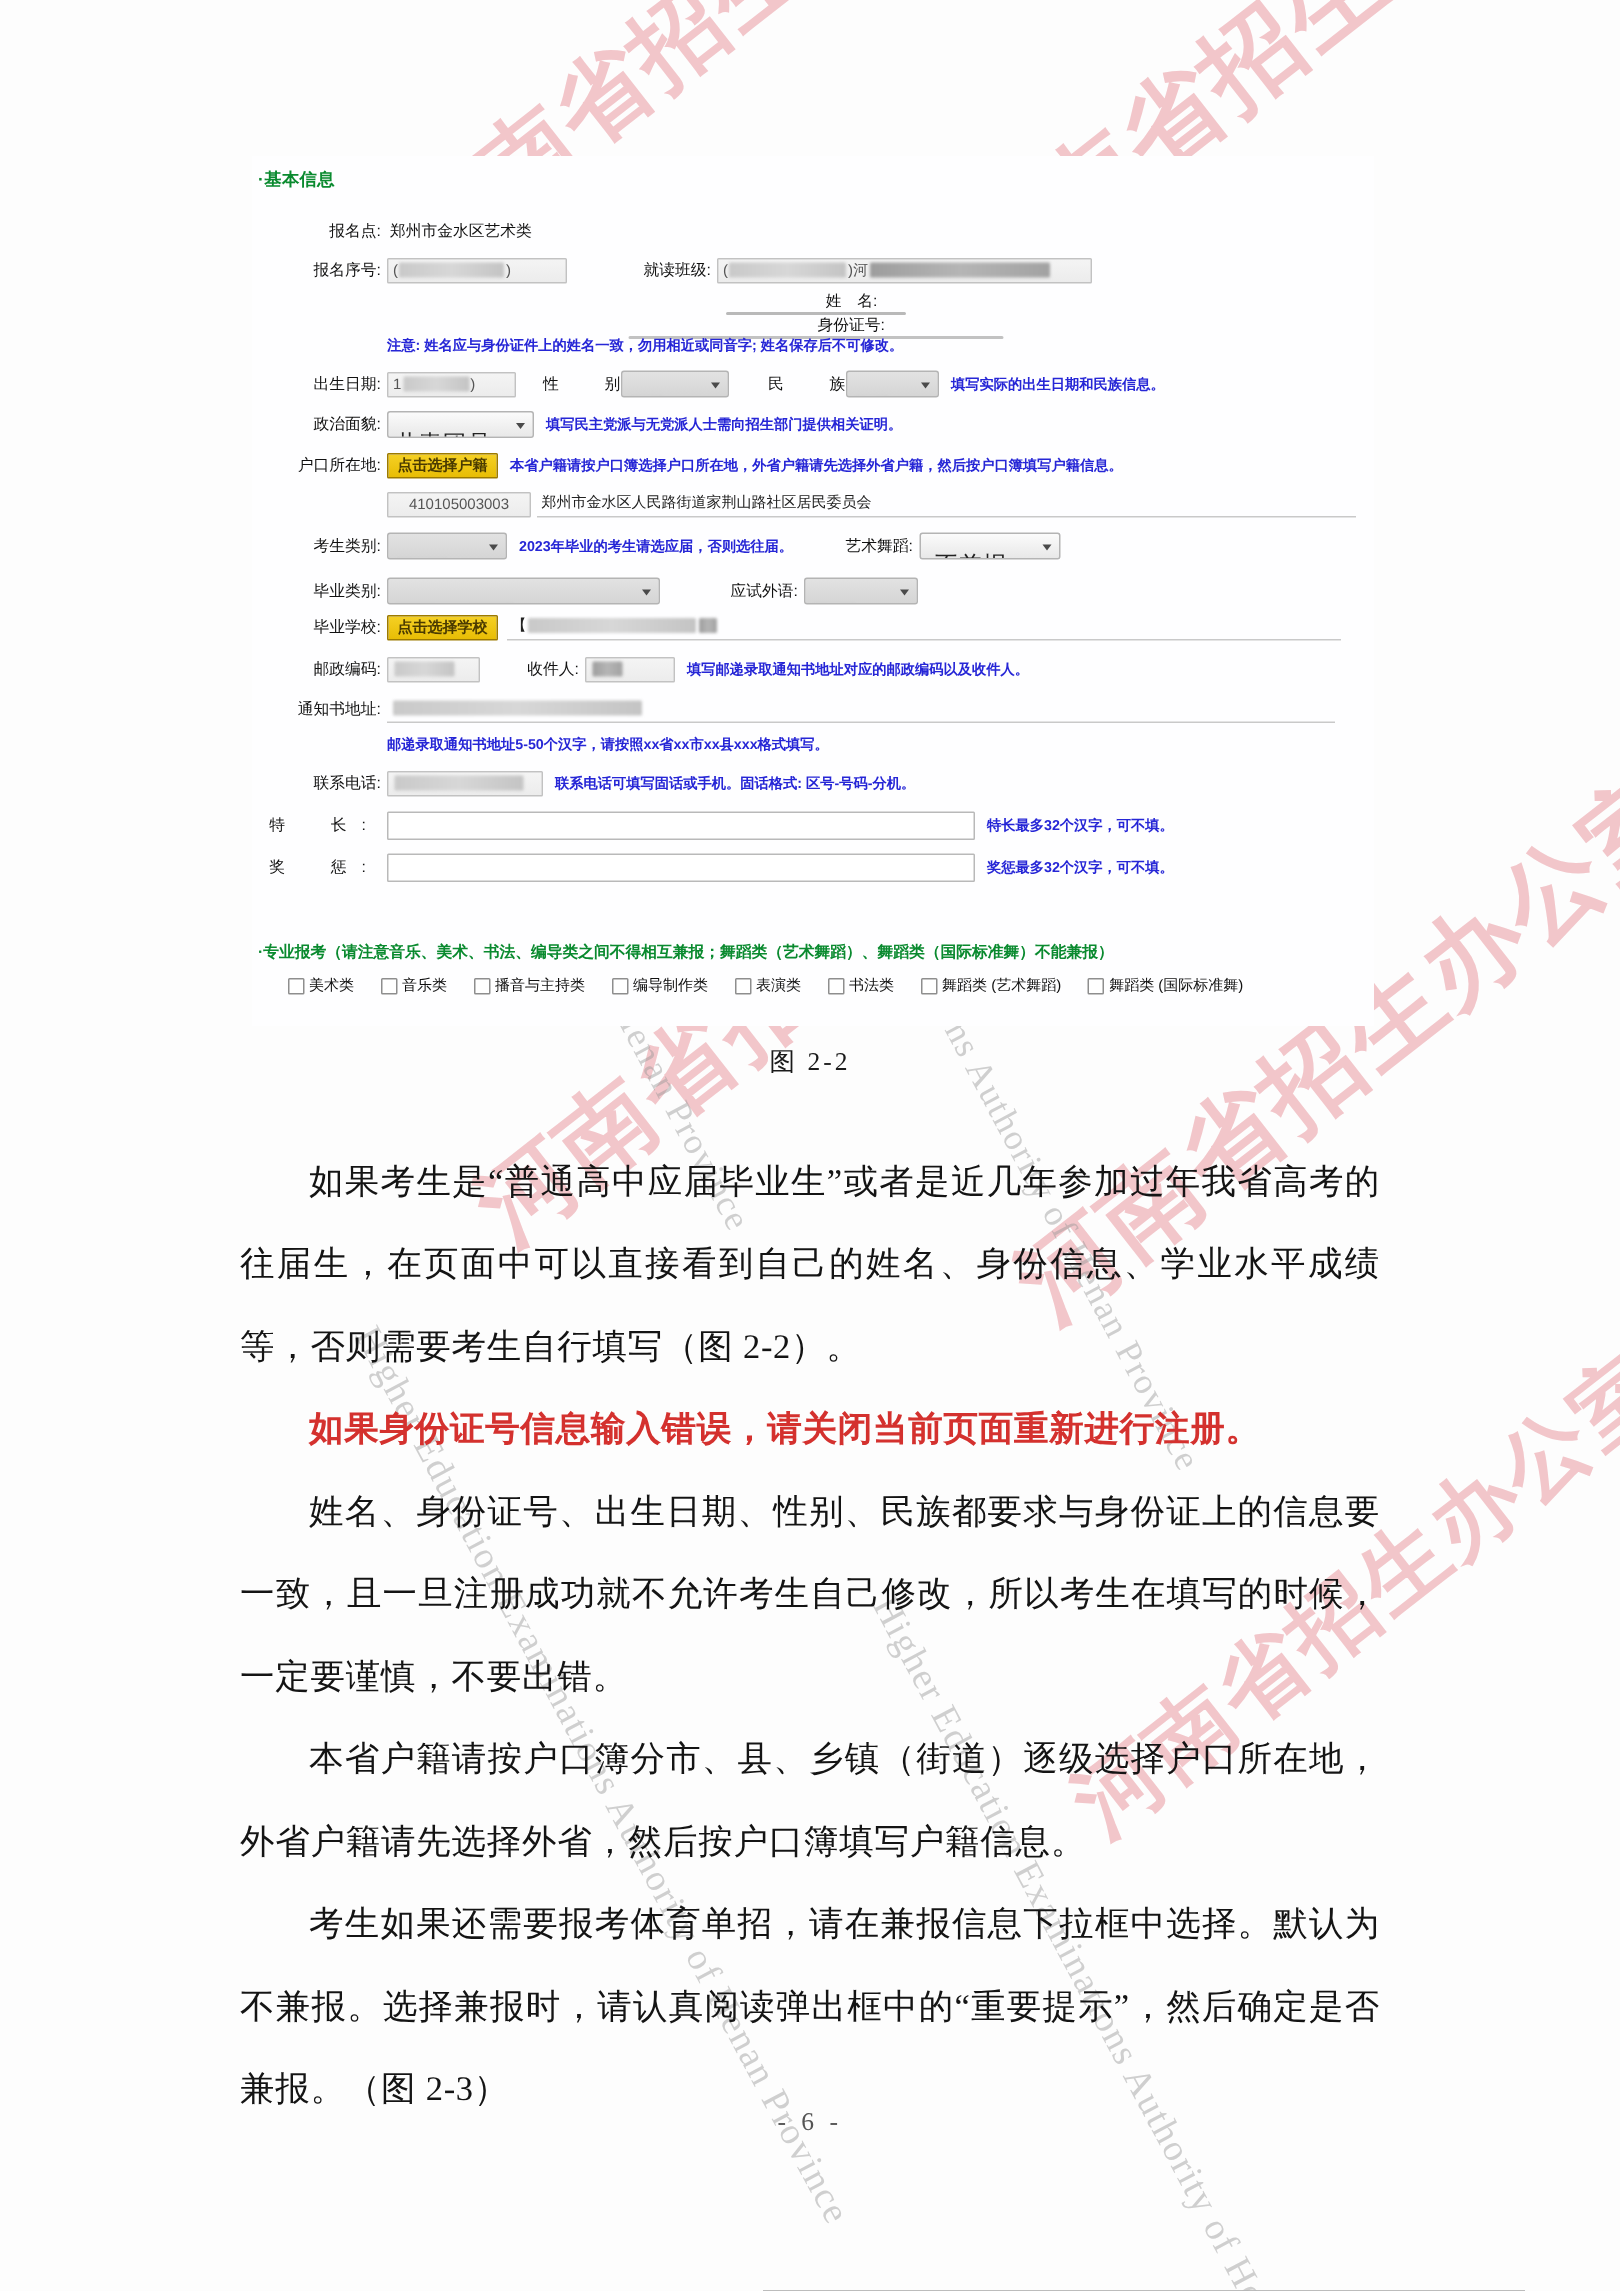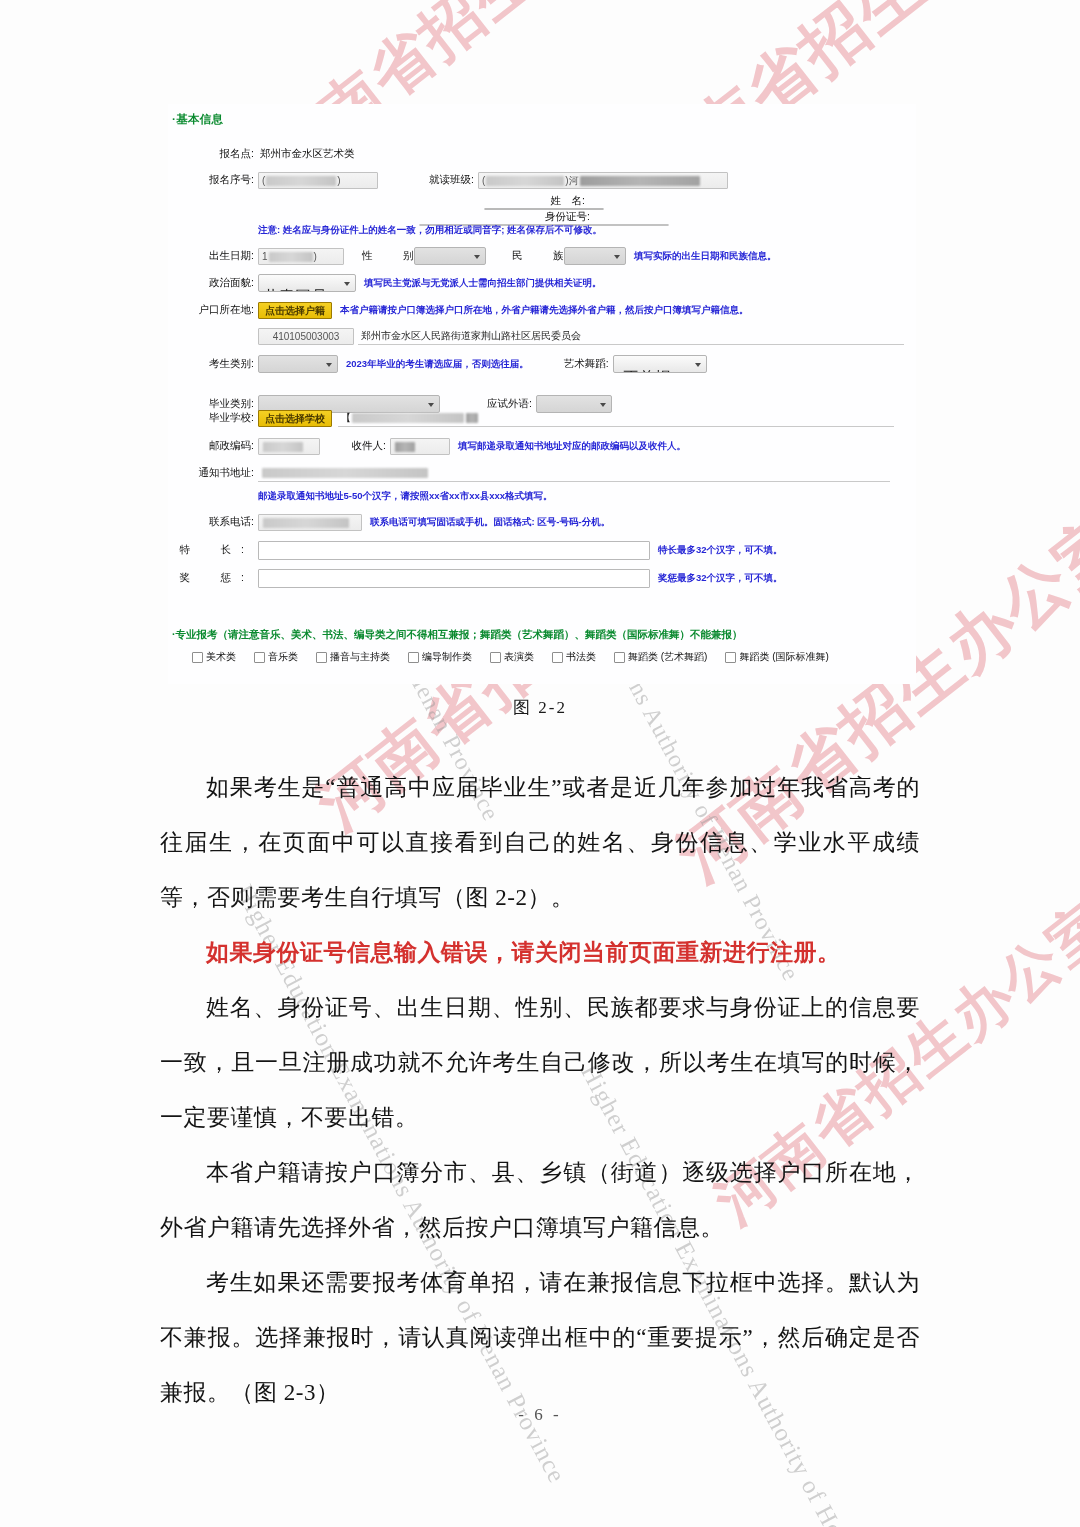--- a/index.html
+++ b/index.html
@@ -362,21 +362,21 @@
       <span class="sel blurbg" style="width:80px; margin-left:4px;">
         <span class="blur" style="width:34px;"></span>
       </span>
       <span class="hint strong">2023年毕业的考生请选应届，否则选往届。</span>
       <span class="lbl" style="width:56px; margin-left:24px;">艺术舞蹈:</span>
       <span class="sel" style="width:94px; margin-left:4px;">
         <span>-不兼报-</span>
       </span>
     </div>
 
-    <div class="frow" style="top:288px;">
+    <div class="frow" style="top:278px;">
       <span class="lbl w80">毕业类别:</span>
       <span class="sel blurbg" style="width:182px; margin-left:4px;">
         <span class="blur" style="width:78px;"></span>
       </span>
       <span class="lbl" style="width:58px; margin-left:34px;">应试外语:</span>
       <span class="sel blurbg" style="width:76px; margin-left:4px;">
         <span class="blur" style="width:28px;"></span>
       </span>
     </div>
 

